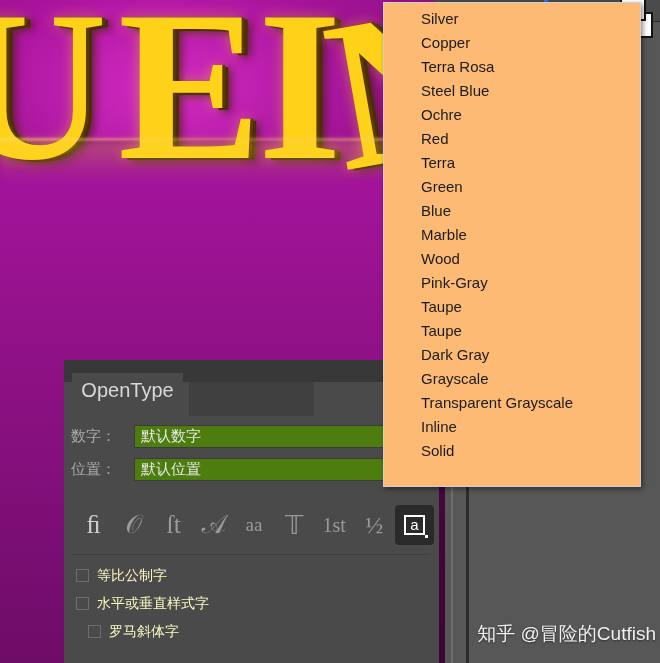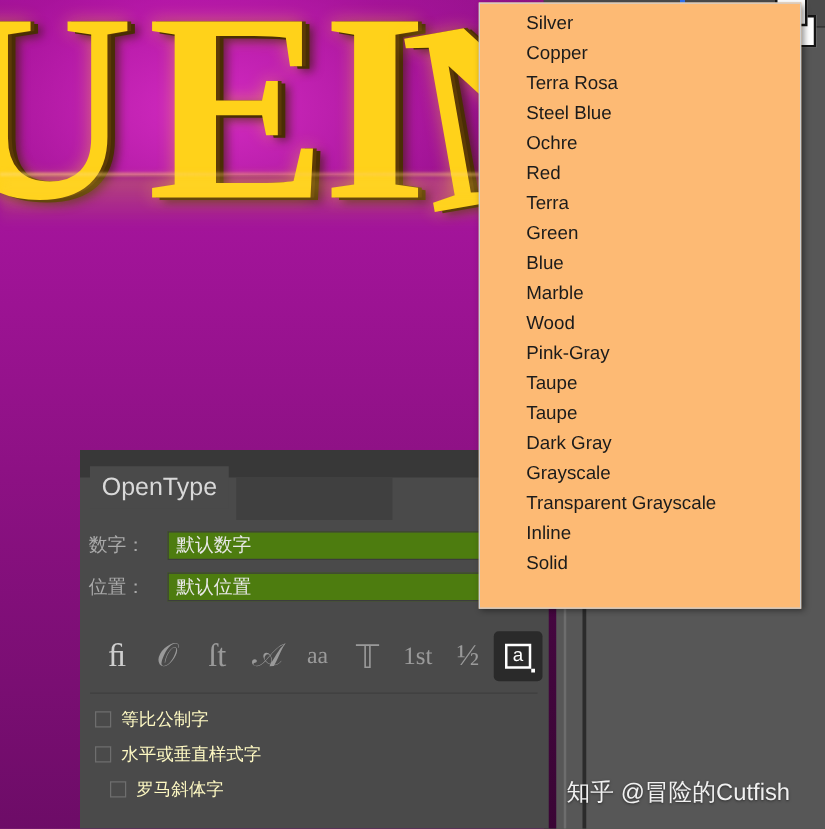--- a/index.html
+++ b/index.html
@@ -189,21 +189,21 @@
   .check-label{
     font-size:14px; color:#fef9c3;
     font-family:"Liberation Sans","DejaVu Sans",sans-serif;
   }
   #chk-0{ top:203px; }
   #chk-1{ top:231px; }
   #chk-2{ top:259px;padding-left:12px; }
 
   
   #watermark{
-    position:absolute; right:28px; bottom:16px;
+    position:absolute; right:4px; bottom:16px;
     font-size:19px; color:#f0f0f0;
     font-family:"Liberation Sans","DejaVu Sans",sans-serif;
     z-index:30; text-shadow:0 1px 2px rgba(0,0,0,.5);
   }
 </style>
 </head>
 <body>
 
 <div id="canvas-artwork">
   <div class="glow"></div>

